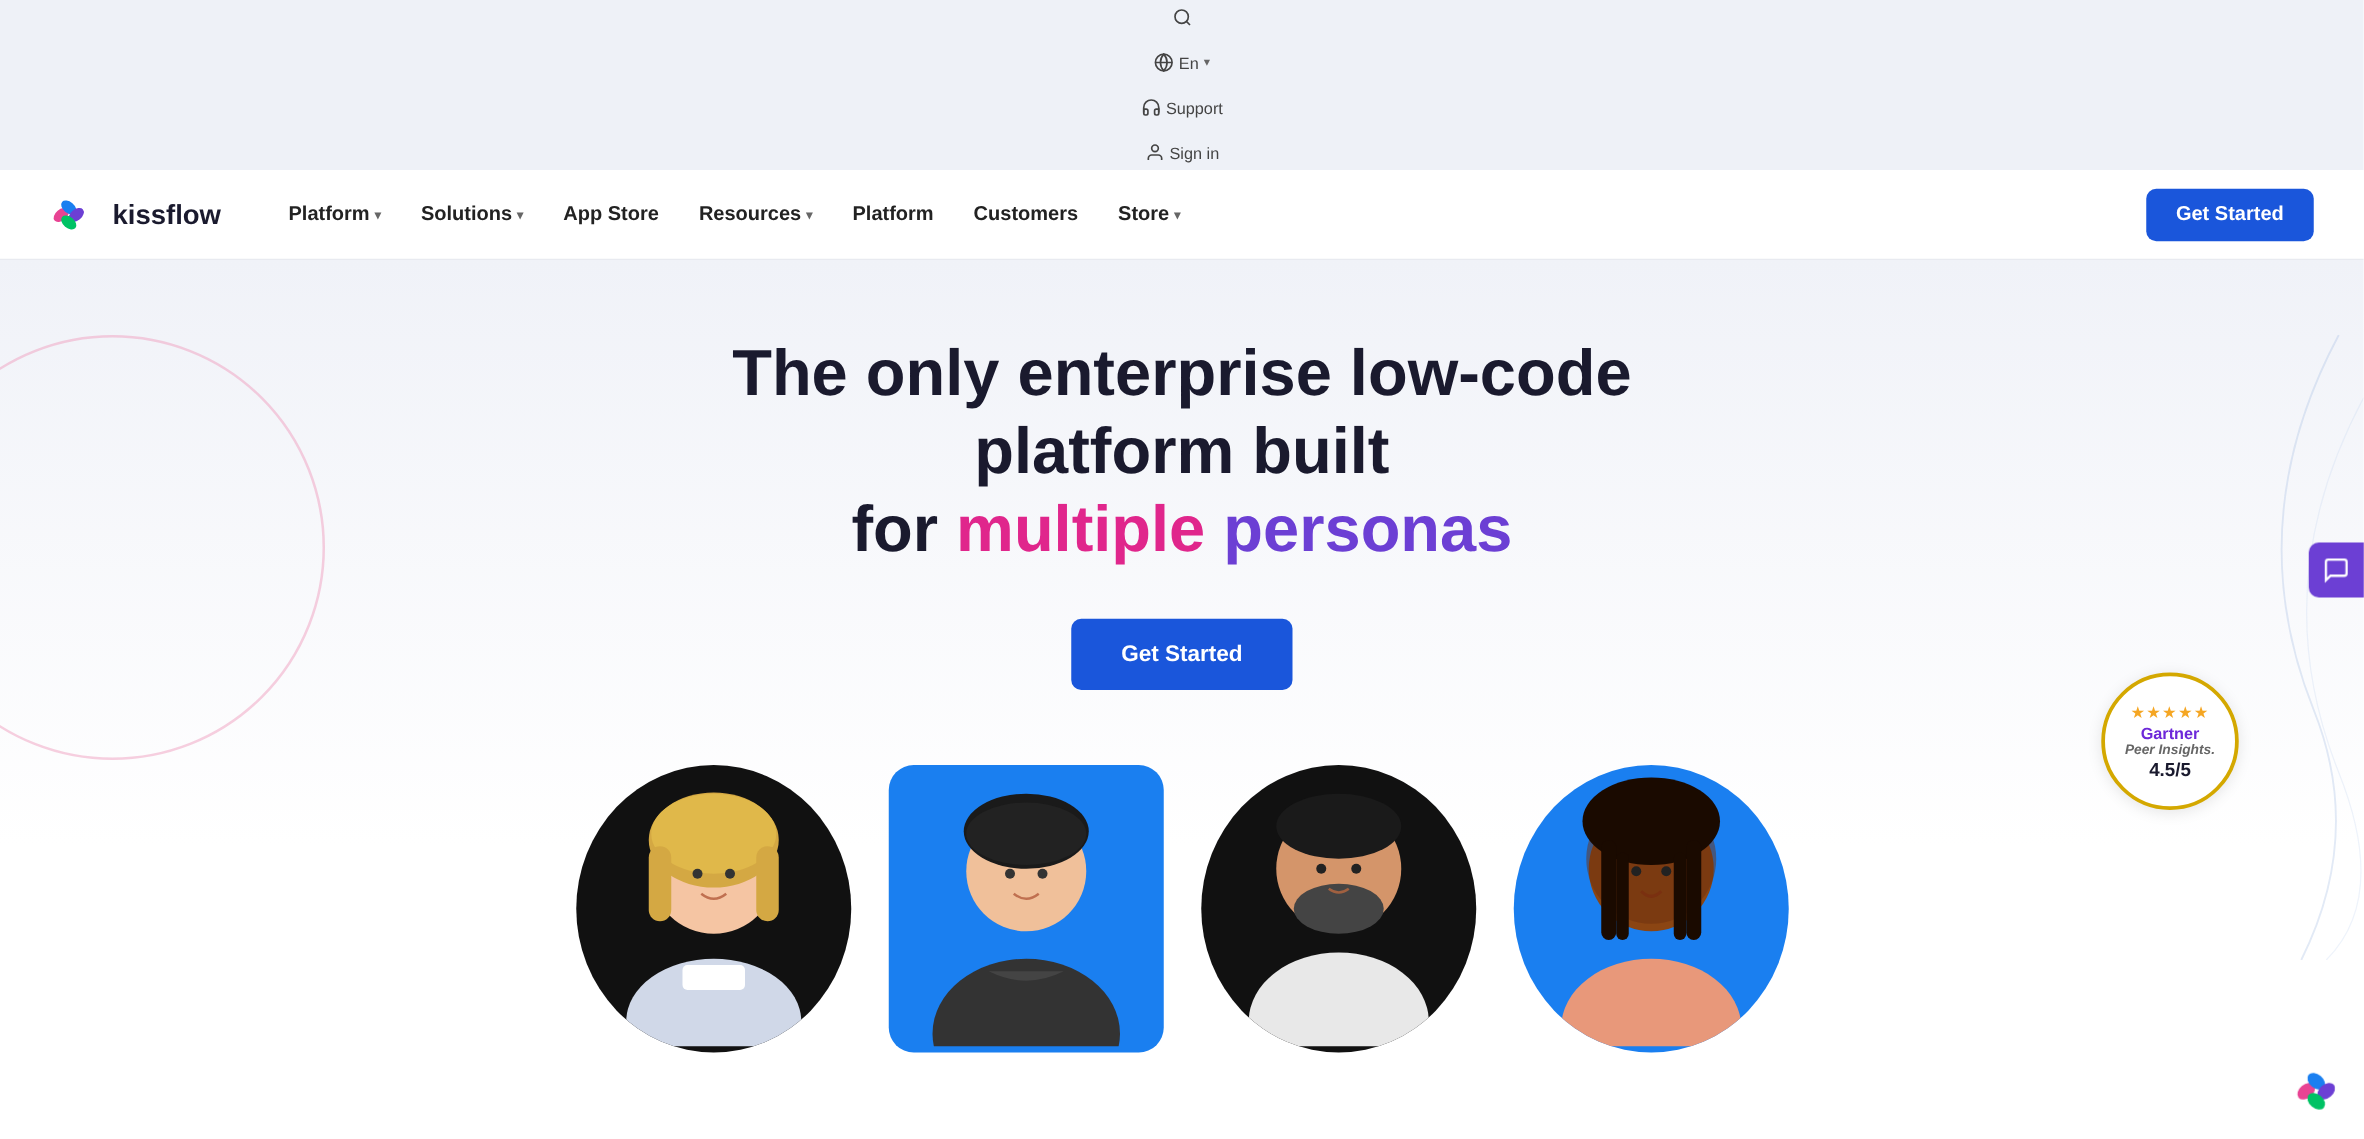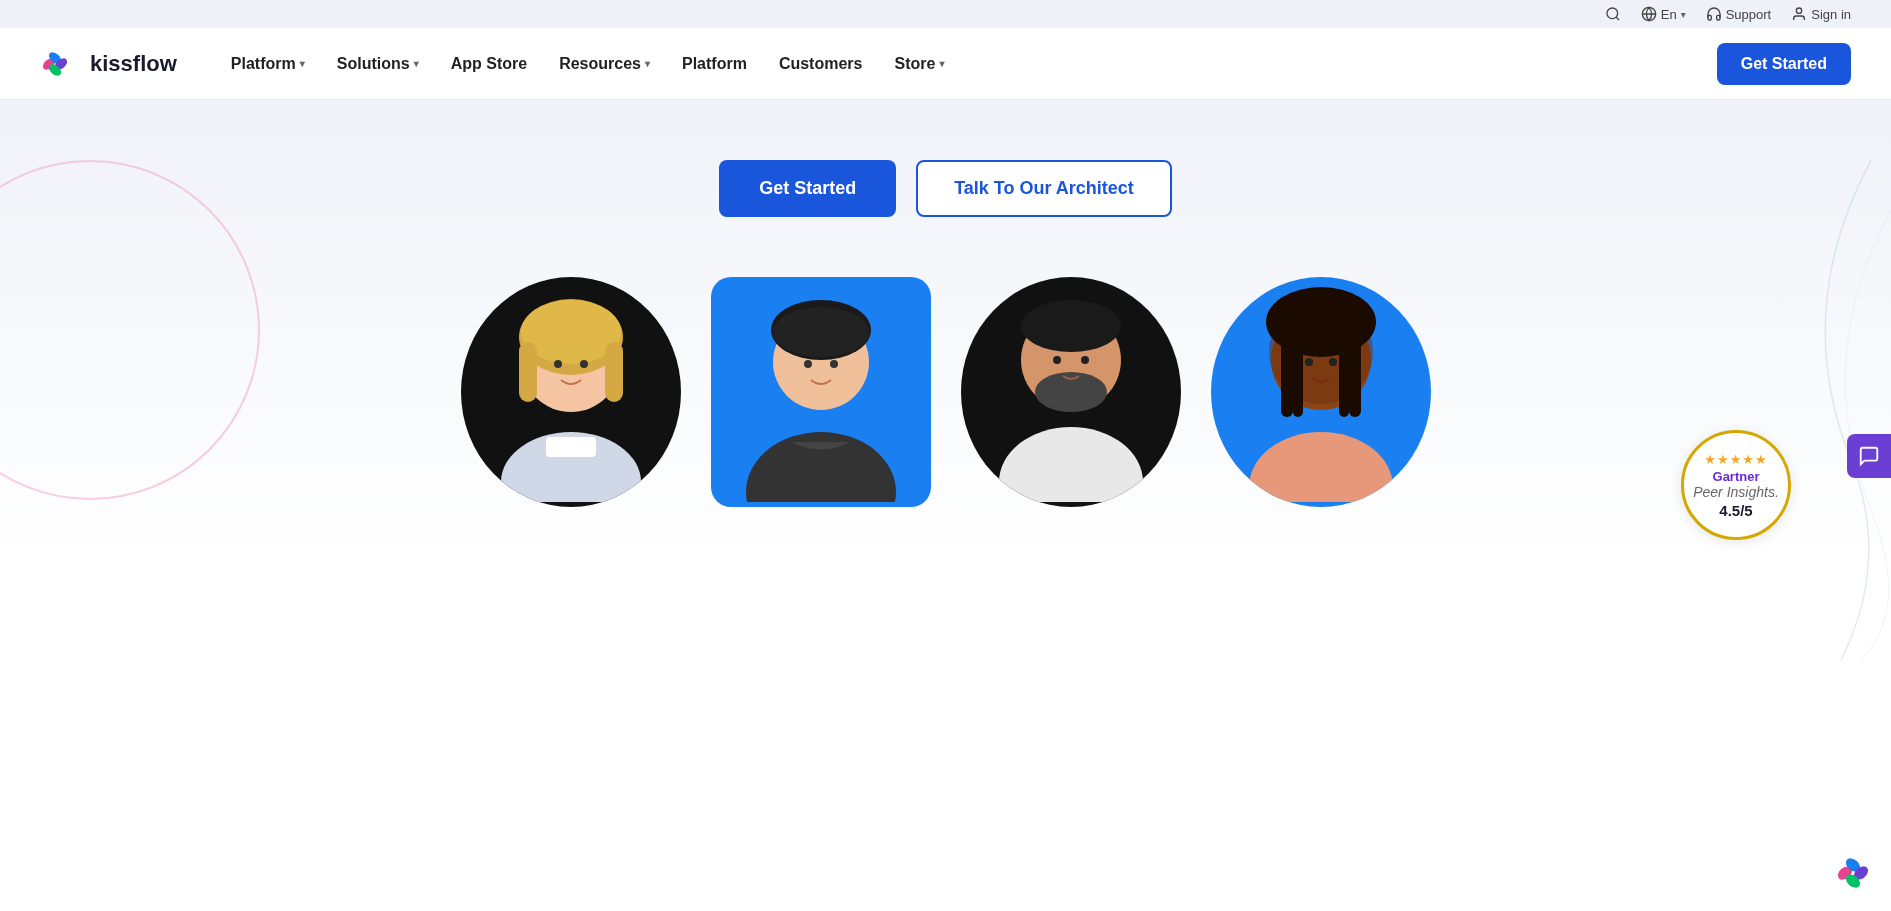--- a/index.html
+++ b/index.html
@@ -8,20 +8,21 @@
     
     .top-bar {
       background: #eef1f7;
       display: flex;
       justify-content: flex-end;
       align-items: center;
       padding: 6px 40px;
       gap: 20px;
       font-size: 13px;
       color: #444;
+      flex-direction: column;
     }
     .top-bar-item {
       display: flex;
       align-items: center;
       gap: 4px;
       cursor: pointer;
     }
 
     
     .navbar {
@@ -169,23 +170,24 @@
       font-size: 13px;
       letter-spacing: 1px;
       margin-bottom: 2px;
     }
     .gartner-name {
       font-size: 13px;
       font-weight: 700;
       color: #6d28d9;
     }
     .gartner-sub {
-      font-size: 14px;
+      font-size: 11px;
       color: #666;
       font-style: italic;
+      font-weight: bold;
     }
     .gartner-score {
       font-size: 15px;
       font-weight: 700;
       color: #1a1a2e;
       margin-top: 2px;
     }
 
     
     .chat-btn {
@@ -336,24 +338,27 @@
 
 <section class="hero">
 
   <div class="deco-circle-left"></div>
 
   <svg class="deco-svg" width="200" height="500" viewBox="0 0 200 500">
     <path d="M180 0 Q100 150 160 300 Q200 400 150 500" stroke="#a0b8e0" stroke-width="1.5" fill="none"></path>
     <path d="M200 50 Q120 200 180 350 Q220 450 170 500" stroke="#c8d8f0" stroke-width="1" fill="none"></path>
   </svg>
 
+  <h1 class="hero-title">
+    <span>The only enterprise low-code platform built</span><br>
+    <span>for </span><span class="highlight-pink">multiple</span><span> </span><span class="highlight-purple">personas</span>
+  </h1>
 
   <div class="hero-buttons">
     <button class="btn-hero-primary">Get Started</button>
-    <button class="btn-hero-secondary">Talk To Our Architect</button>
   </div>
 
   <div class="gartner-badge">
     <div class="gartner-stars">★★★★★</div>
     <div class="gartner-name">Gartner</div>
     <div class="gartner-sub">Peer Insights.</div>
     <div class="gartner-score">4.5/5</div>
   </div>
 
   <div class="personas-row">

